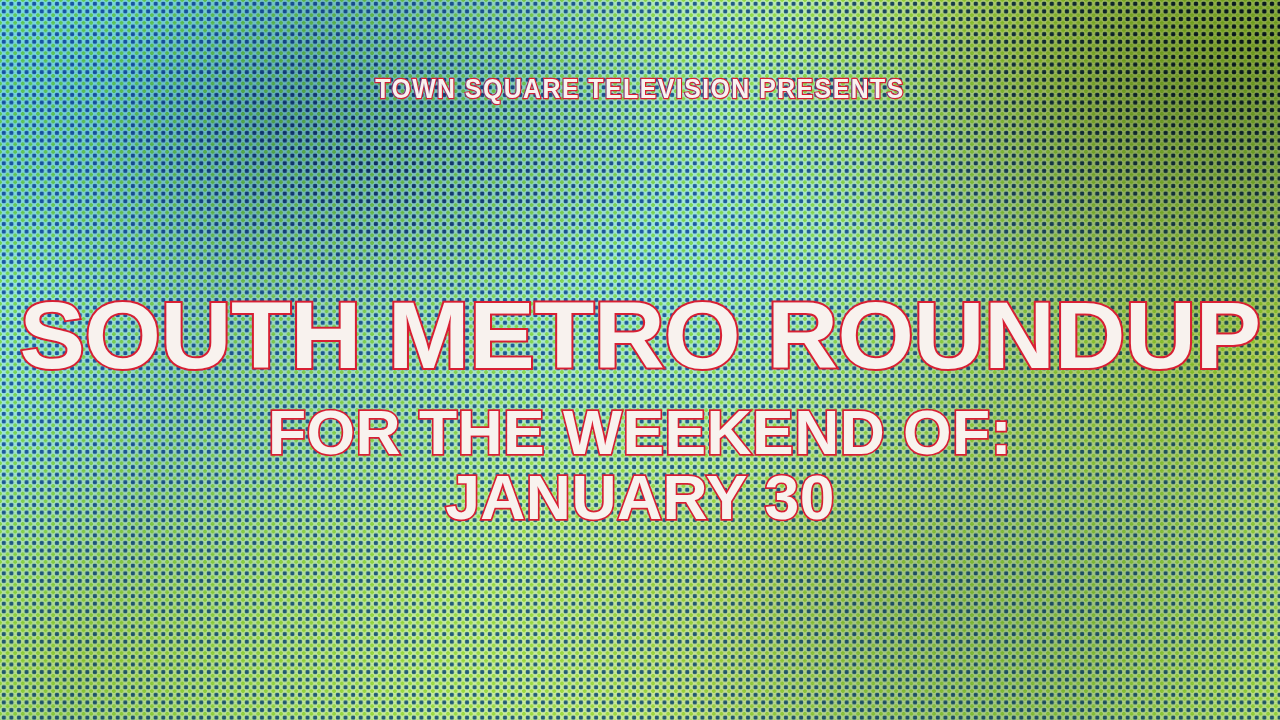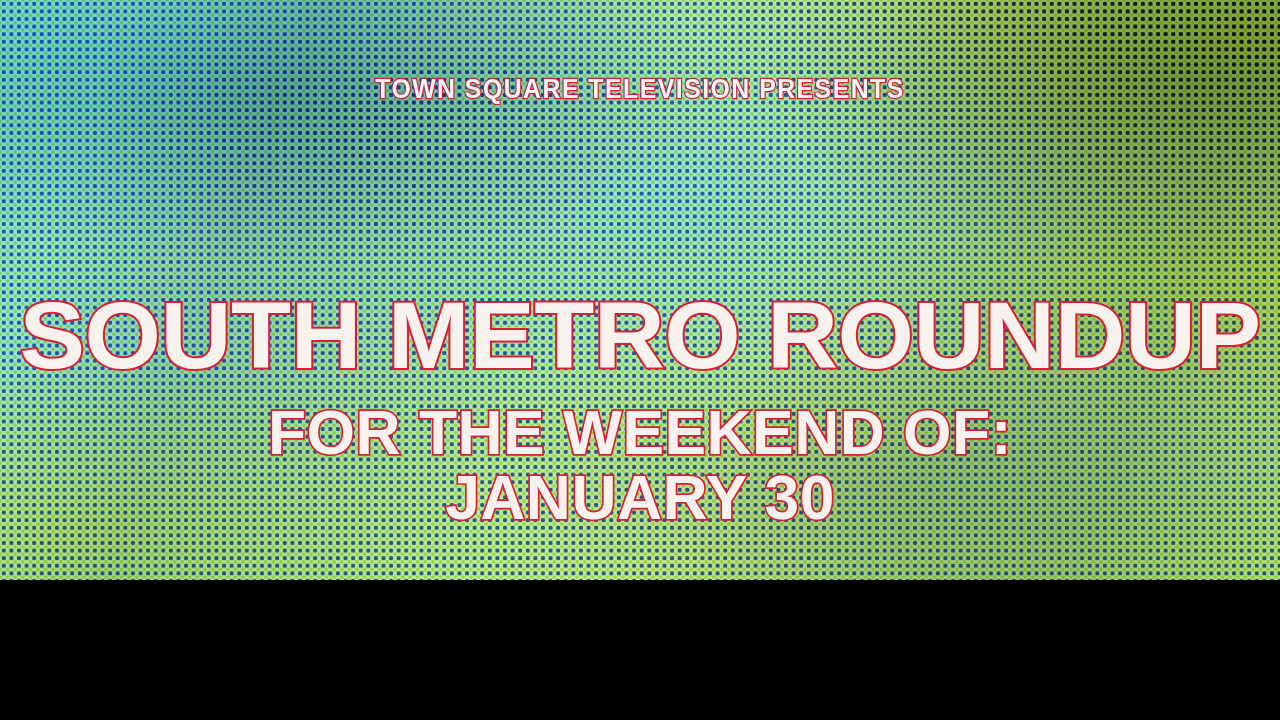--- a/index.html
+++ b/index.html
@@ -5,21 +5,21 @@
 <style>
   html, body {
     margin: 0;
     padding: 0;
     background: #000;
   }
 
   #card {
     position: relative;
     width: 1280px;
-    height: 580px;
+    height: 720px;
     overflow: hidden;
     font-family: "Liberation Sans", sans-serif;
     background: #b8e8c8;
   }
 
   
   .bg-gradient {
     position: absolute;
     inset: 0;
     background:

